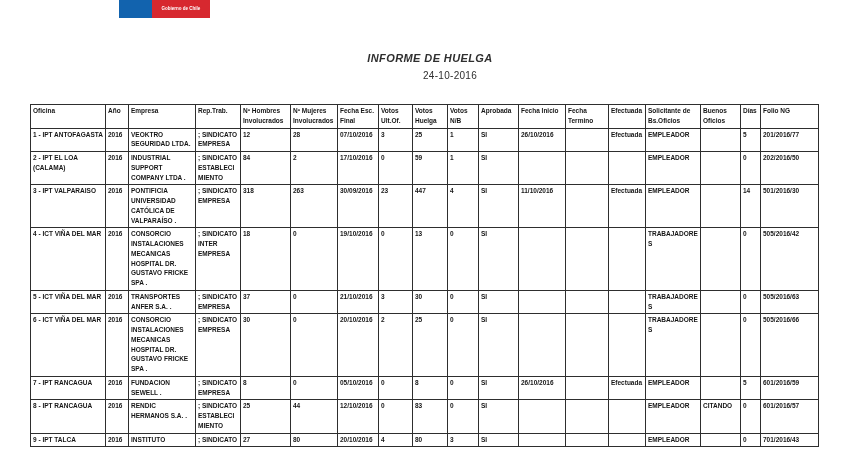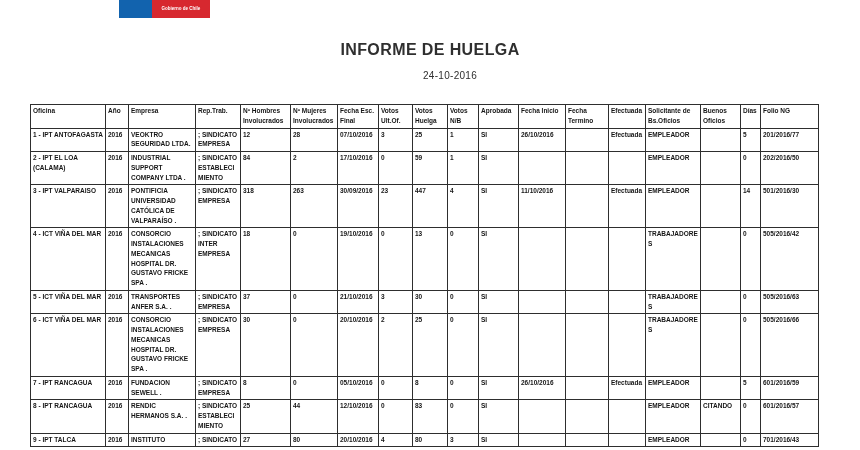--- a/index.html
+++ b/index.html
@@ -38,28 +38,29 @@
   .logo-red span {
     color: #ffffff;
     font-size: 4.5px;
     font-weight: bold;
     white-space: nowrap;
     line-height: 1;
   }
   
   .report-title {
     position: absolute;
-    top: 41px;
+    top: 52px;
     left: 0;
     width: 100%;
     text-align: center;
-    font-size: 16px;
+    font-size: 11px;
     font-weight: bold;
     color: #2f2f2f;
     letter-spacing: 0.4px;
+    font-style: italic;
   }
   .report-date {
     position: absolute;
     top: 70px;
     left: 0;
     width: 100%;
     text-align: center;
     font-size: 10px;
     font-weight: normal;
     color: #2f2f2f;

